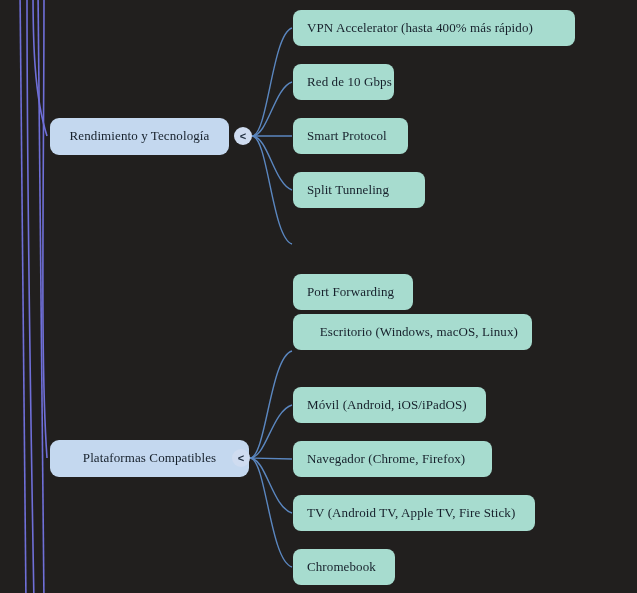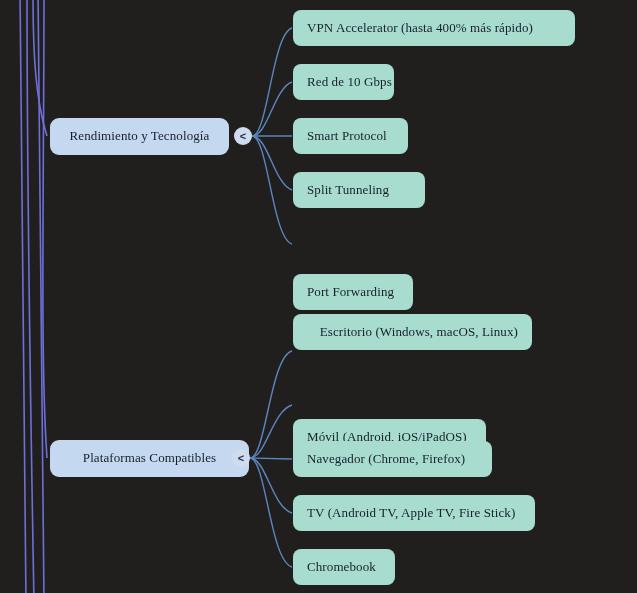--- a/index.html
+++ b/index.html
@@ -121,21 +121,21 @@
   <div class="node branch" style="left:50px; top:440px; width:199px;">
     <span>Plataformas Compatibles</span>
   </div>
   <div class="toggle" style="left:232px; top:449px;">
     <span>&lt;</span>
   </div>
 
   <div class="node leaf" style="left:293px; top:314px; width:239px;justify-content:flex-end;">
     <span>Escritorio (Windows, macOS, Linux)</span>
   </div>
-  <div class="node leaf" style="left:293px; top:387px; width:193px;margin-top:32px;">
+  <div class="node leaf" style="left:293px; top:387px; width:193px;">
     <span>Móvil (Android, iOS/iPadOS)</span>
   </div>
   <div class="node leaf" style="left:293px; top:441px; width:199px;text-align:center;">
     <span>Navegador (Chrome, Firefox)</span>
   </div>
   <div class="node leaf" style="left:293px; top:495px; width:242px;">
     <span>TV (Android TV, Apple TV, Fire Stick)</span>
   </div>
   <div class="node leaf" style="left:293px; top:549px; width:102px;">
     <span>Chromebook</span>

